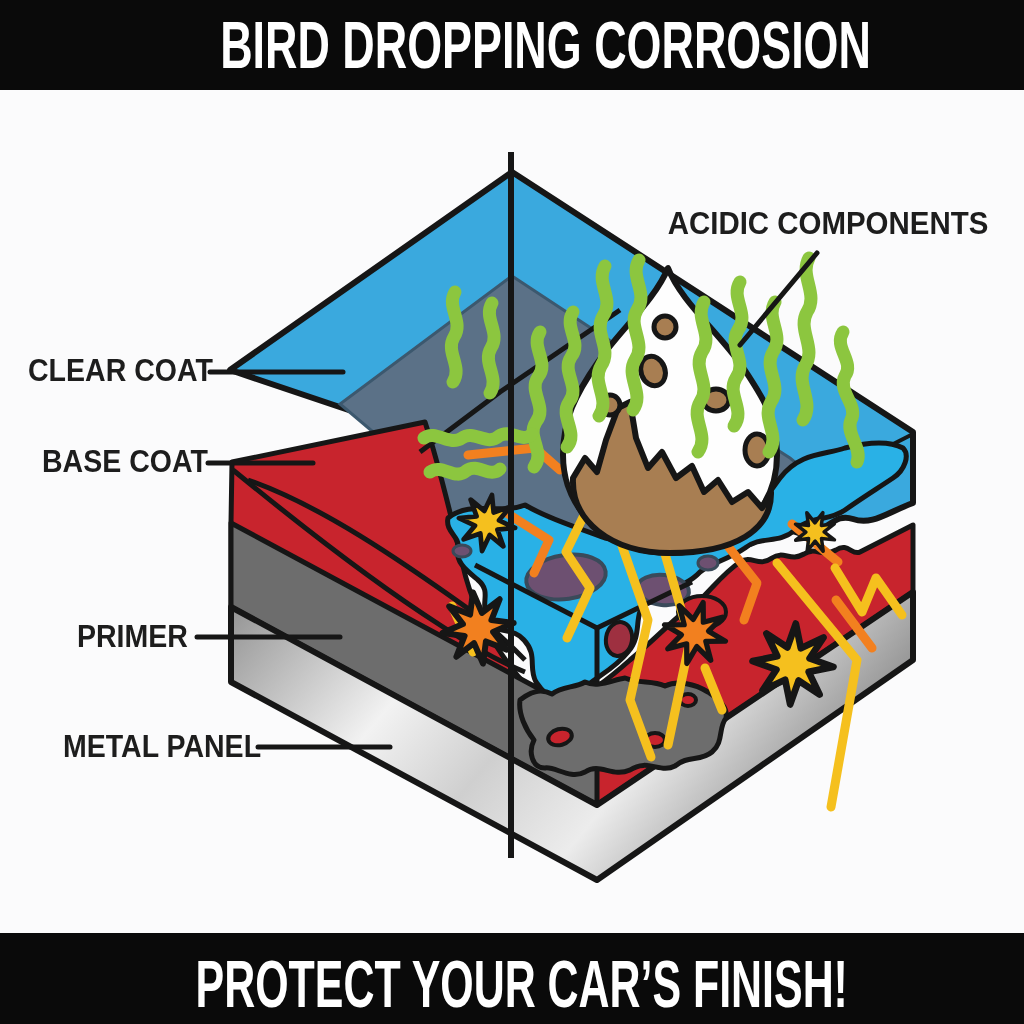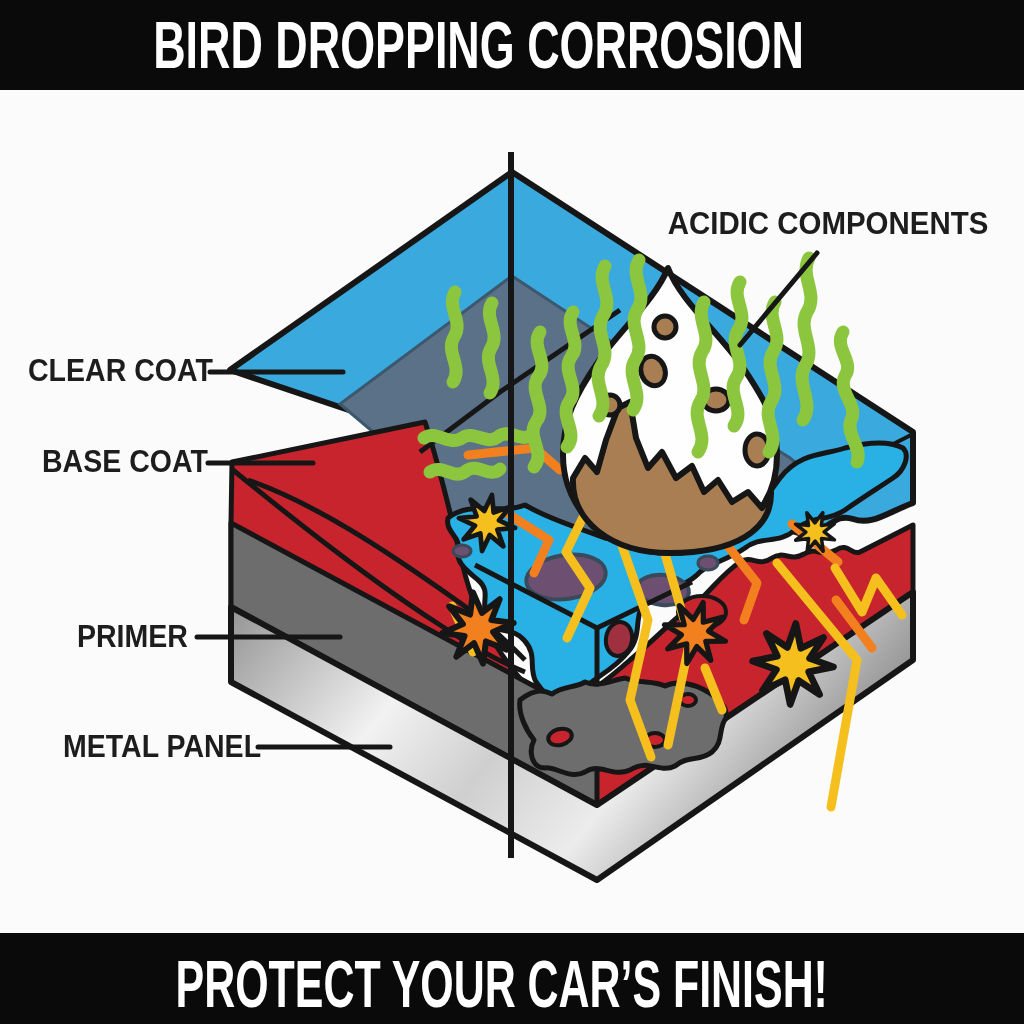--- a/index.html
+++ b/index.html
@@ -2,21 +2,21 @@
 <html><head>
 <meta charset="utf-8">
 <style>
   html,body{margin:0;padding:0;background:#ffffff;}
   .stage{
     position:relative;width:1024px;height:1024px;overflow:hidden;
     background:#fbfbfc;font-family:"Liberation Sans",sans-serif;
   }
   .banner{
     position:absolute;left:0;width:1024px;background:#0a0a0a;
-    display:flex;align-items:center;justify-content:flex-start;
+    display:flex;align-items:center;justify-content:flex-end;
   }
   .banner.top{top:0;height:90px;}
   .banner.bottom{top:933px;height:101px;}
   .banner-text{
     color:#ffffff;font-weight:700;font-size:66px;white-space:nowrap;
     letter-spacing:0px;
   }
   .banner.top .banner-text{transform:scaleX(0.68);}
   .banner.bottom .banner-text{transform:scaleX(0.65);}
   svg.art{position:absolute;left:0;top:0;}

